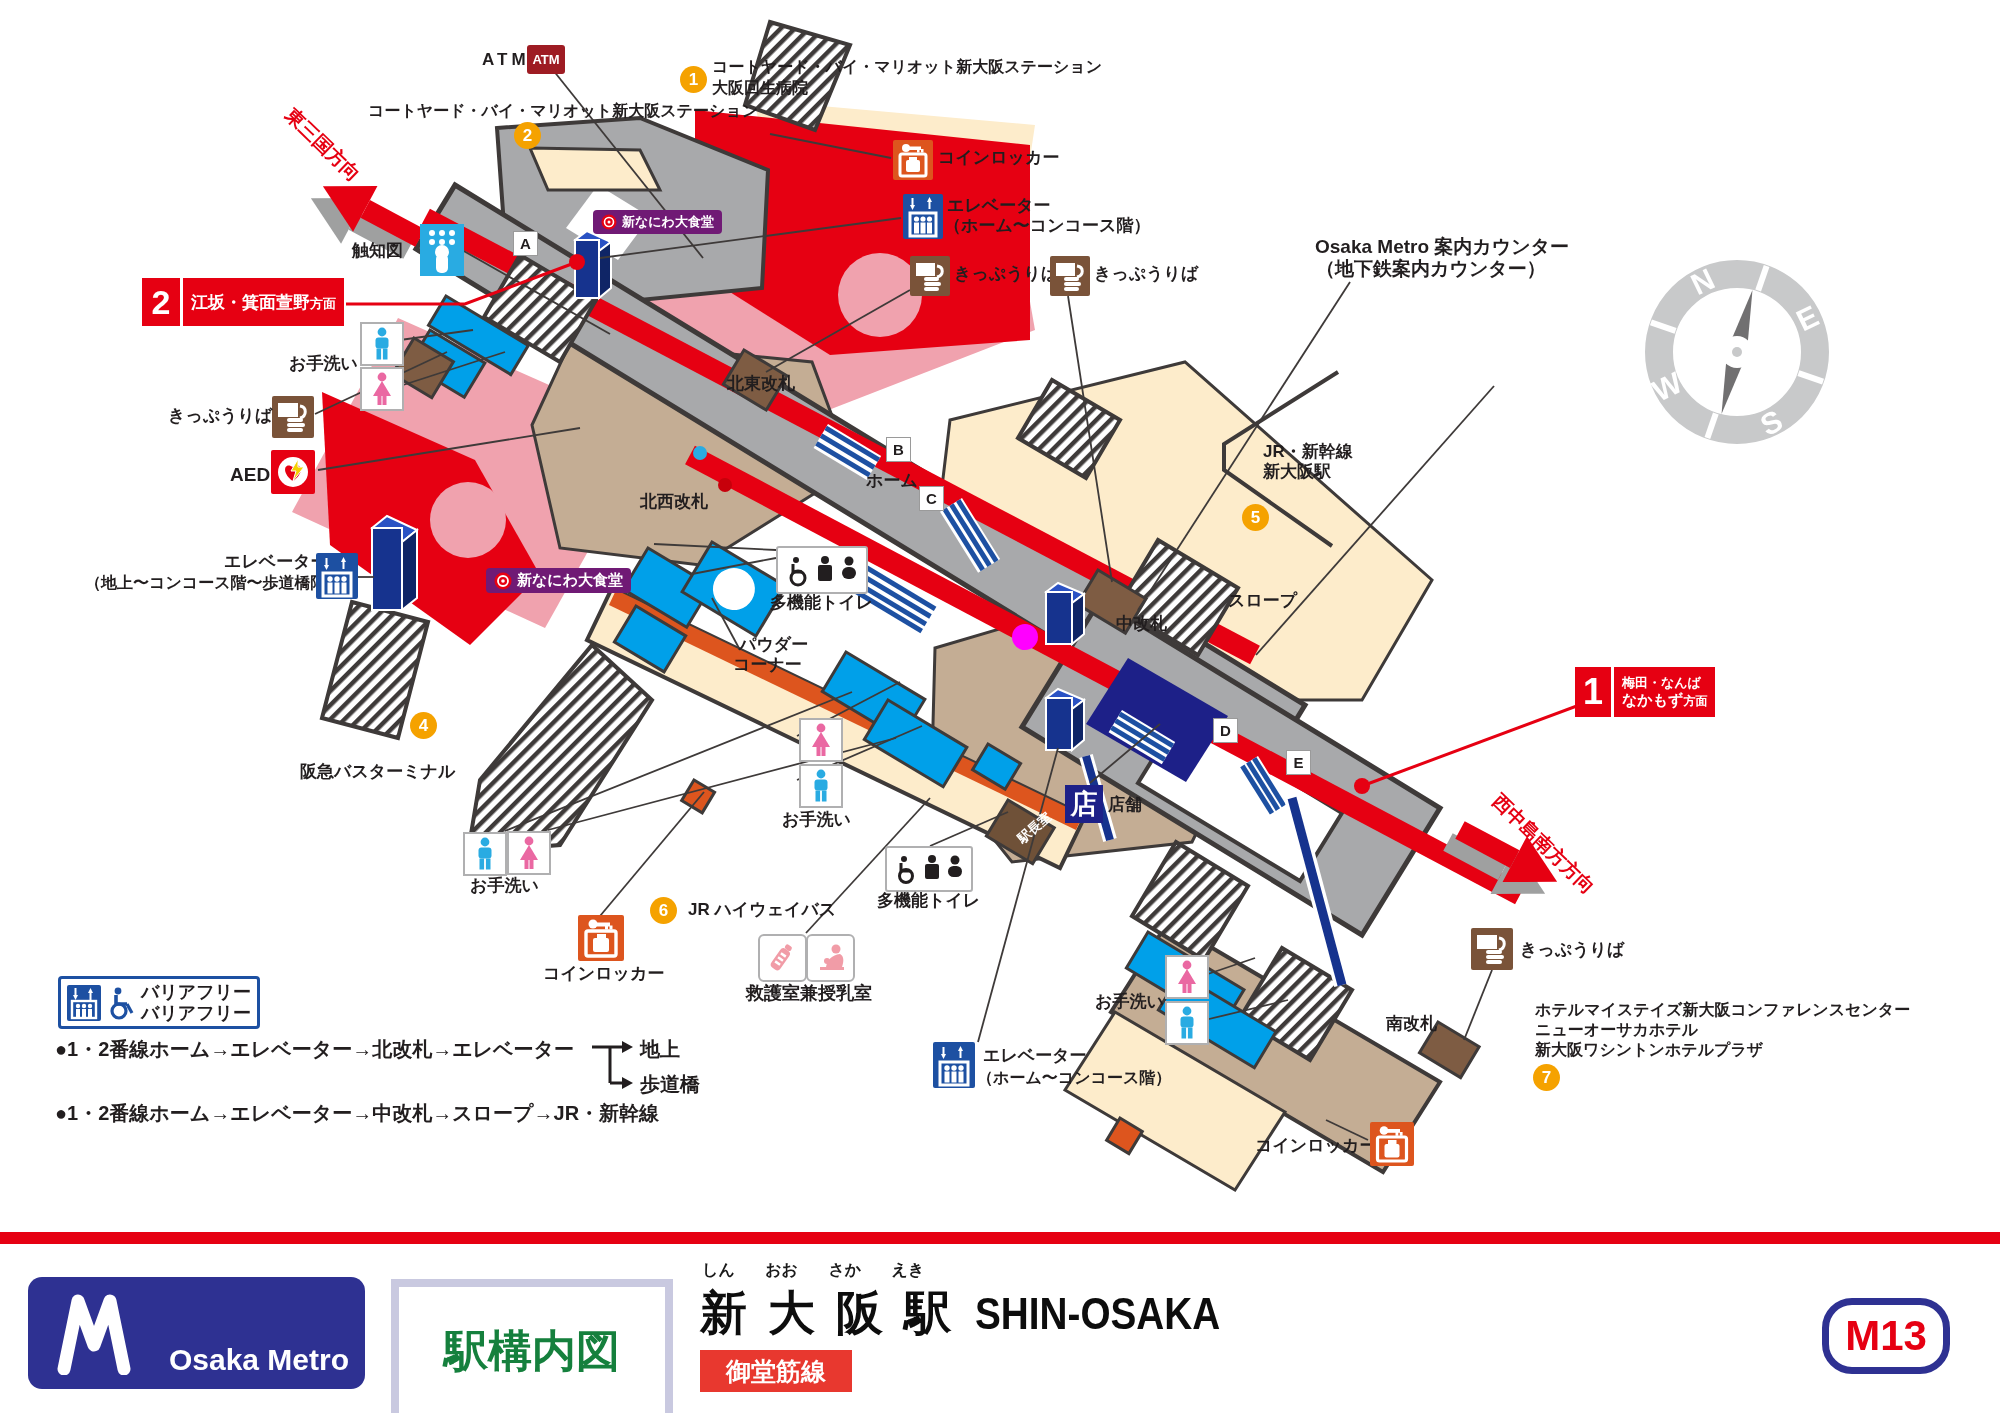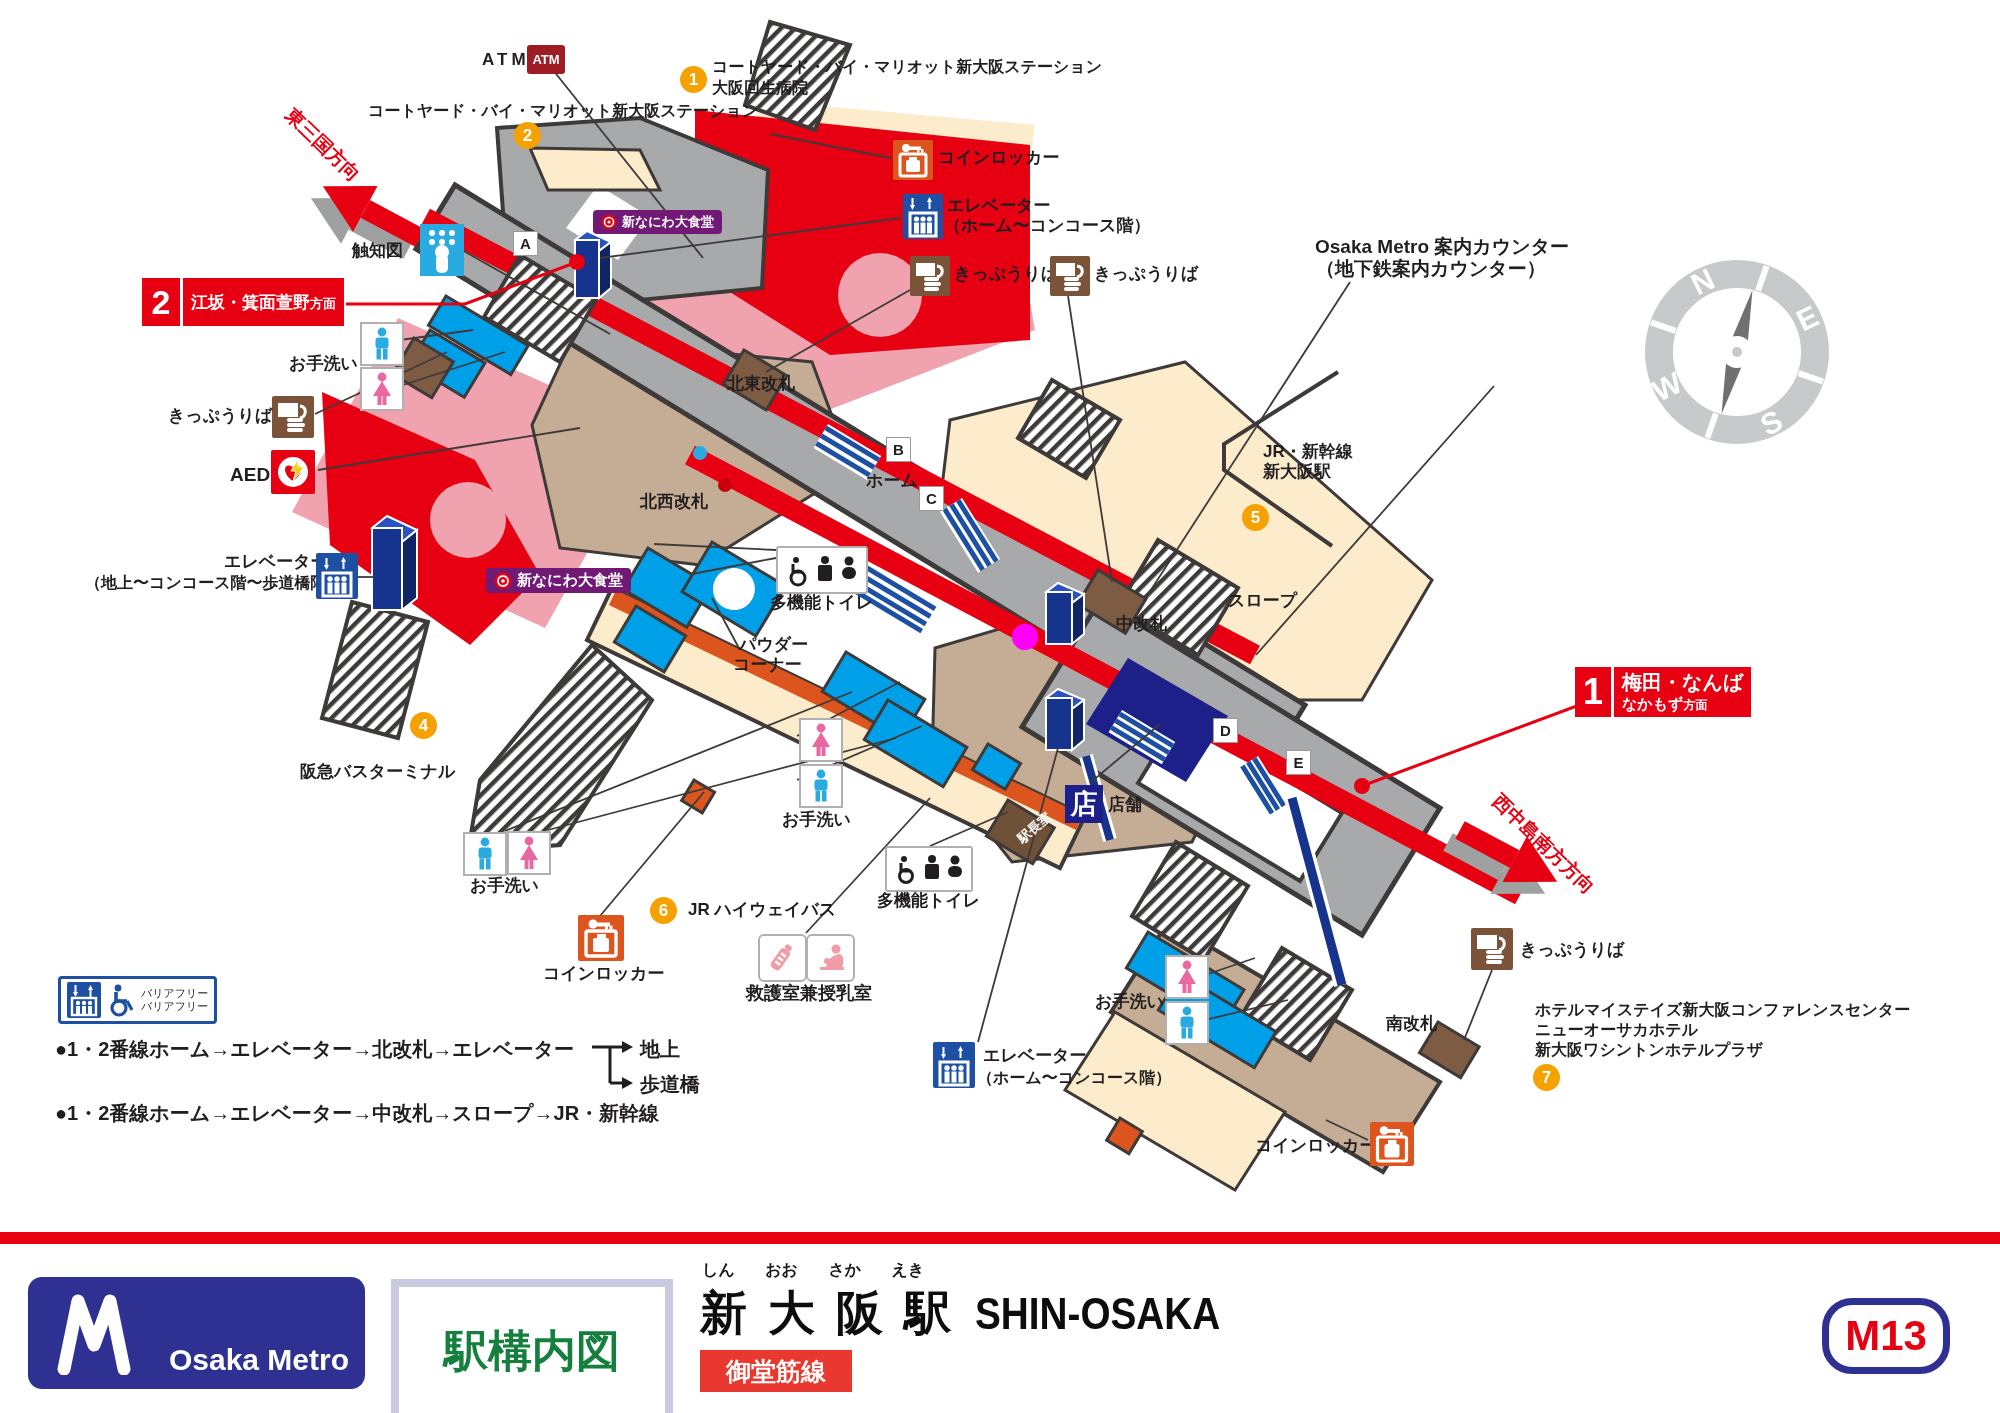--- a/index.html
+++ b/index.html
@@ -508,21 +508,21 @@
 </div>
 <div class="lbl" style="left:782px;top:810px;">お手洗い</div>
 
 <div class="lbl" style="left:1263px;top:442px;">JR・新幹線</div>
 <div class="lbl" style="left:1263px;top:462px;">新大阪駅</div>
 <div class="numc" style="left:1242px;top:504px;">5</div>
 <div class="lbl" style="left:1228px;top:591px;">スロープ</div>
 
 <div class="redsq" style="left:1575px;top:667px;width:36px;height:50px;font-size:36px;border-right:3px solid #fff;">1</div>
 <div class="redlbl" style="left:1614px;top:667px;height:50px;box-sizing:border-box;line-height:1.25;">
-  <div style="font-size:20px;">梅田・なんば</div>
+  <div style="font-size:13px;">梅田・なんば</div>
   <div style="font-size:15px;"><span>なかもず</span><span style="font-size:12px;">方面</span></div>
 </div>
 
 <div class="lbl big rot" style="left:1503px;top:790px;color:#e60012;transform:rotate(44deg);">西中島南方方向</div>
 
 <div class="shopb" style="left:1065px;top:785px;width:38px;height:38px;font-size:27px;">店</div>
 <div class="lbl" style="left:1108px;top:795px;">店舗</div>
 <div class="master" style="left:1014px;top:834px;">駅長室</div>
 
 <div class="wc" style="left:463px;top:832px;width:40px;height:40px;">
@@ -676,21 +676,21 @@
         <rect x="9" y="24" width="4" height="8" fill="#fff"></rect>
         <rect x="15" y="24" width="4" height="8" fill="#fff"></rect>
         <rect x="21" y="24" width="4" height="8" fill="#fff"></rect>
       </svg>
   <svg width="32" height="34">
         <circle cx="13" cy="5" r="3.4" fill="#1d50a2"></circle>
         <path d="M11,9 v9 h11" fill="none" stroke="#1d50a2" stroke-width="3.6"></path>
         <path d="M22,18 l5,9" fill="none" stroke="#1d50a2" stroke-width="3.2"></path>
         <circle cx="14" cy="25" r="7" fill="none" stroke="#1d50a2" stroke-width="3.2"></circle>
       </svg>
-  <div style="font-size:11px;font-weight:400;line-height:1.15;color:#221e1f;">
+  <div style="font-size:18px;font-weight:700;line-height:1.15;color:#221e1f;">
     <div>バリアフリー</div>
     <div>バリアフリー</div>
   </div>
 </div>
 
 <div class="route" style="left:55px;top:1036px;">●1・2番線ホーム→エレベーター→北改札→エレベーター</div>
 <svg class="icon" style="left:592px;top:1034px;" width="48" height="64">
   <path d="M0,13 H18 M18,13 V49 M18,49 H30" fill="none" stroke="#221e1f" stroke-width="3"></path>
   <path d="M18,13 H30" fill="none" stroke="#221e1f" stroke-width="3"></path>
   <polygon points="30,7 30,19 41,13" fill="#221e1f"></polygon>

